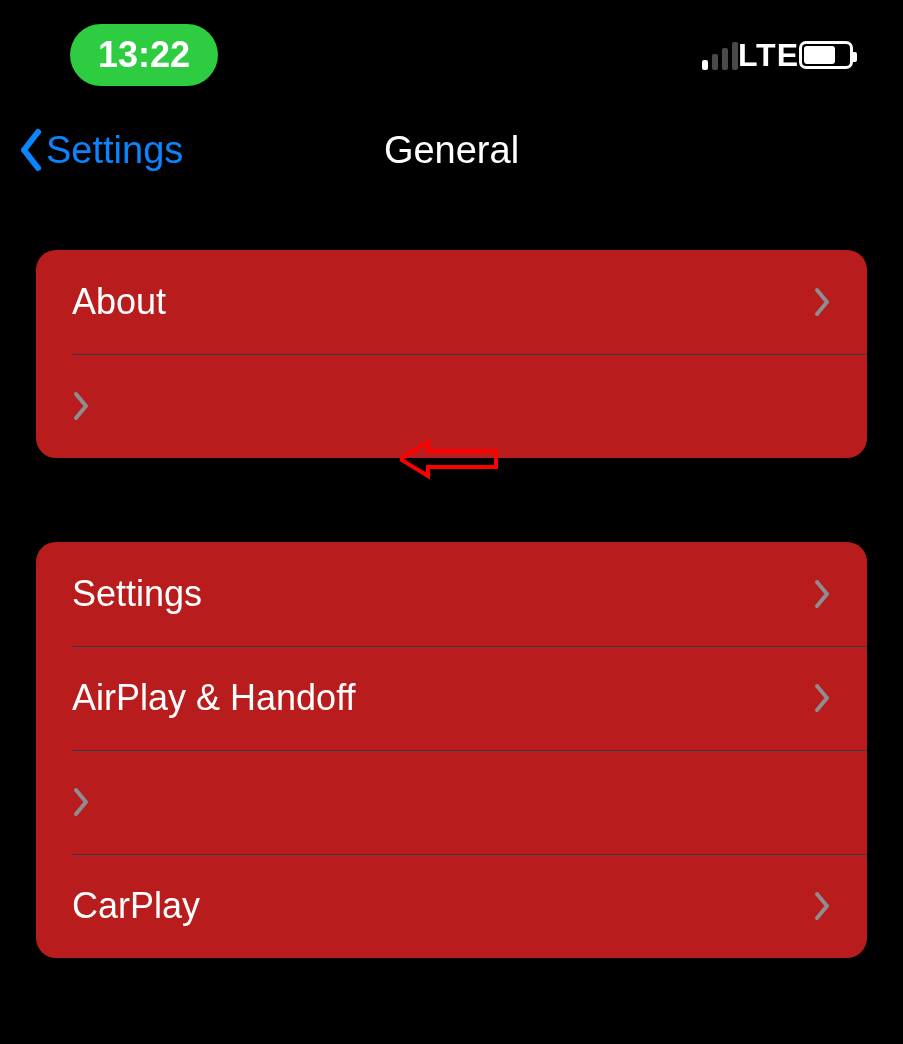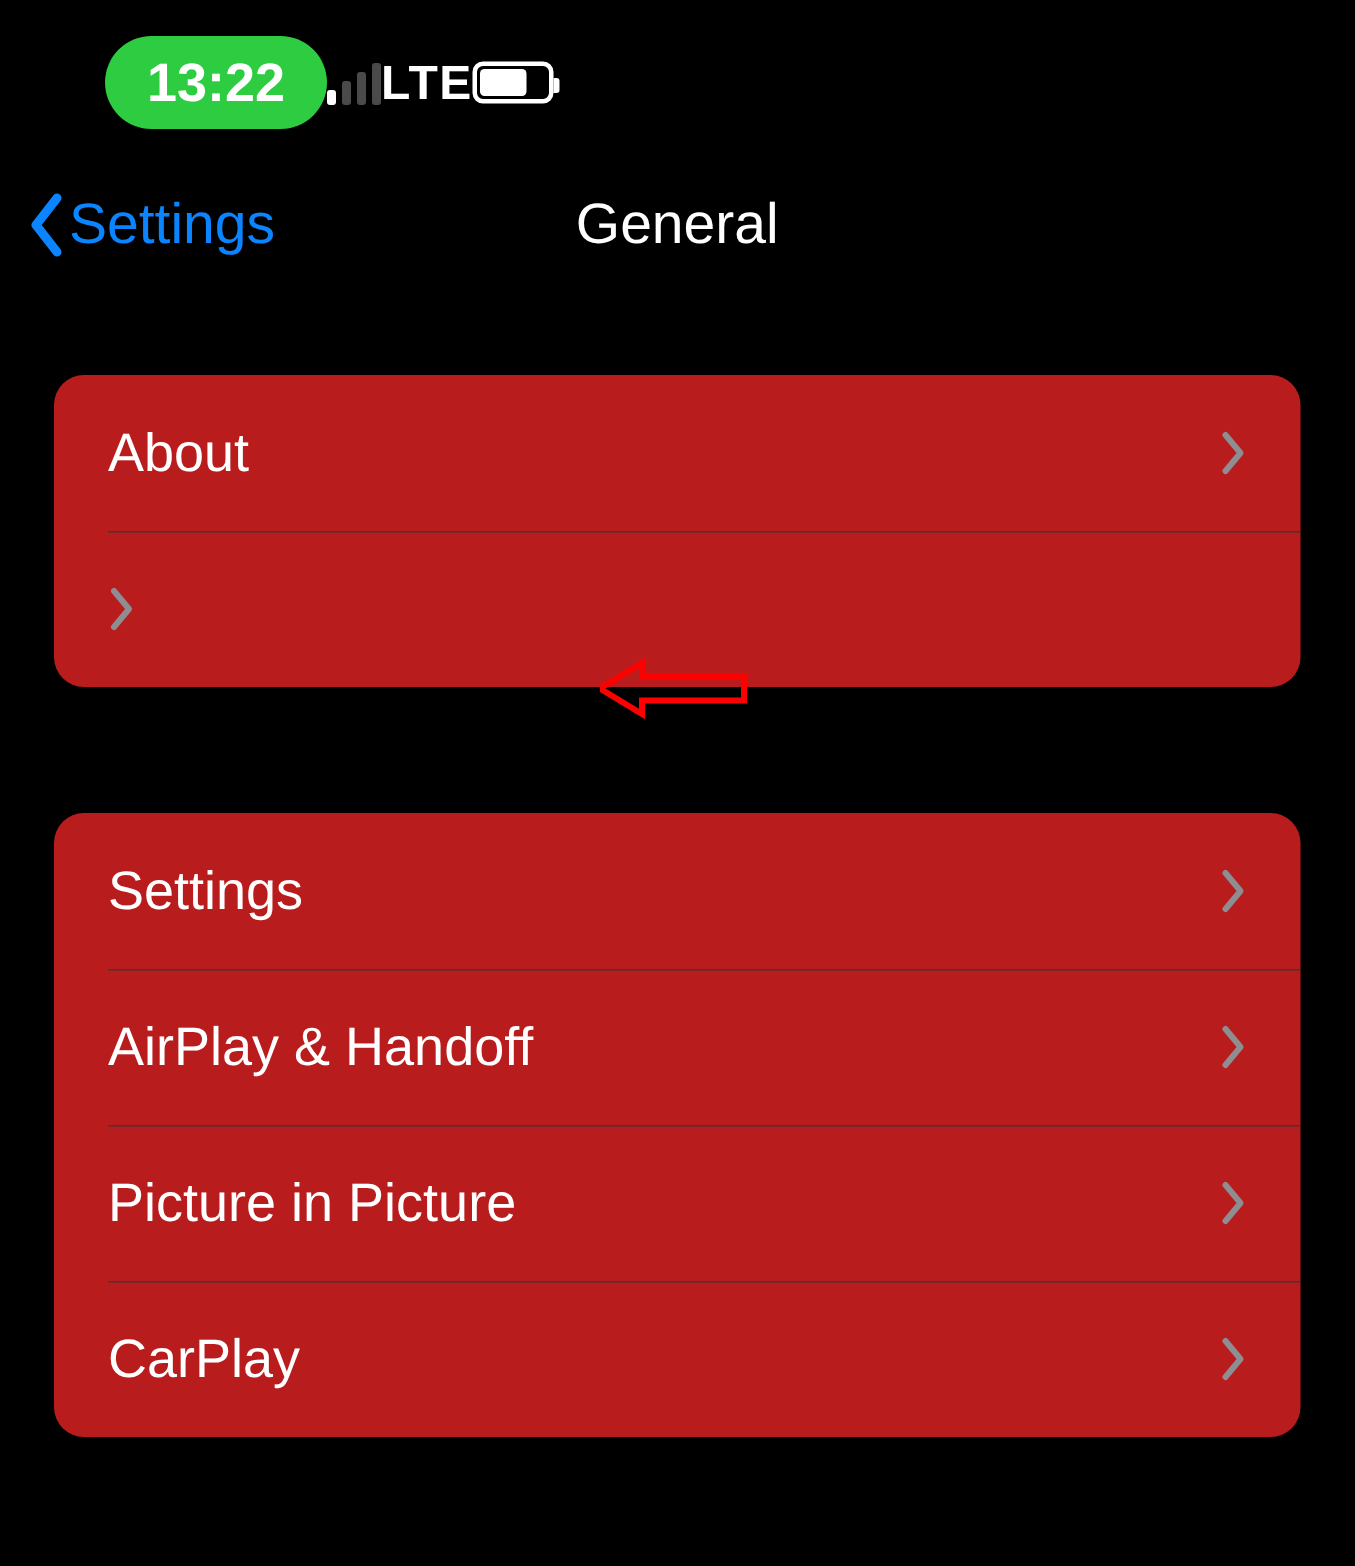--- a/index.html
+++ b/index.html
@@ -19,21 +19,21 @@
       width: 100%;
       height: 100%;
       position: relative;
     }
 
     
     .status-bar {
       height: 110px;
       display: flex;
       align-items: center;
-      justify-content: flex-start;
+      justify-content: space-between;
       padding: 0 50px 0 70px;
     }
     .time-pill {
       background: #2ecc40;
       color: #ffffff;
       font-size: 36px;
       font-weight: 600;
       padding: 10px 28px;
       border-radius: 40px;
     }
@@ -239,21 +239,20 @@
       </div>
       <div class="row">
         <div class="row-label">AirPlay &amp; Handoff</div>
         <div class="chevron">
           <svg viewBox="0 0 18 30" fill="none">
               <path d="M4 3 L14 15 L4 27" stroke-width="4" stroke-linecap="round" stroke-linejoin="round"></path>
             </svg>
         </div>
       </div>
       <div class="row">
-        <div class="row-label">Picture in Picture</div>
         <div class="chevron">
           <svg viewBox="0 0 18 30" fill="none">
               <path d="M4 3 L14 15 L4 27" stroke-width="4" stroke-linecap="round" stroke-linejoin="round"></path>
             </svg>
         </div>
       </div>
       <div class="row">
         <div class="row-label">CarPlay</div>
         <div class="chevron">
           <svg viewBox="0 0 18 30" fill="none">

